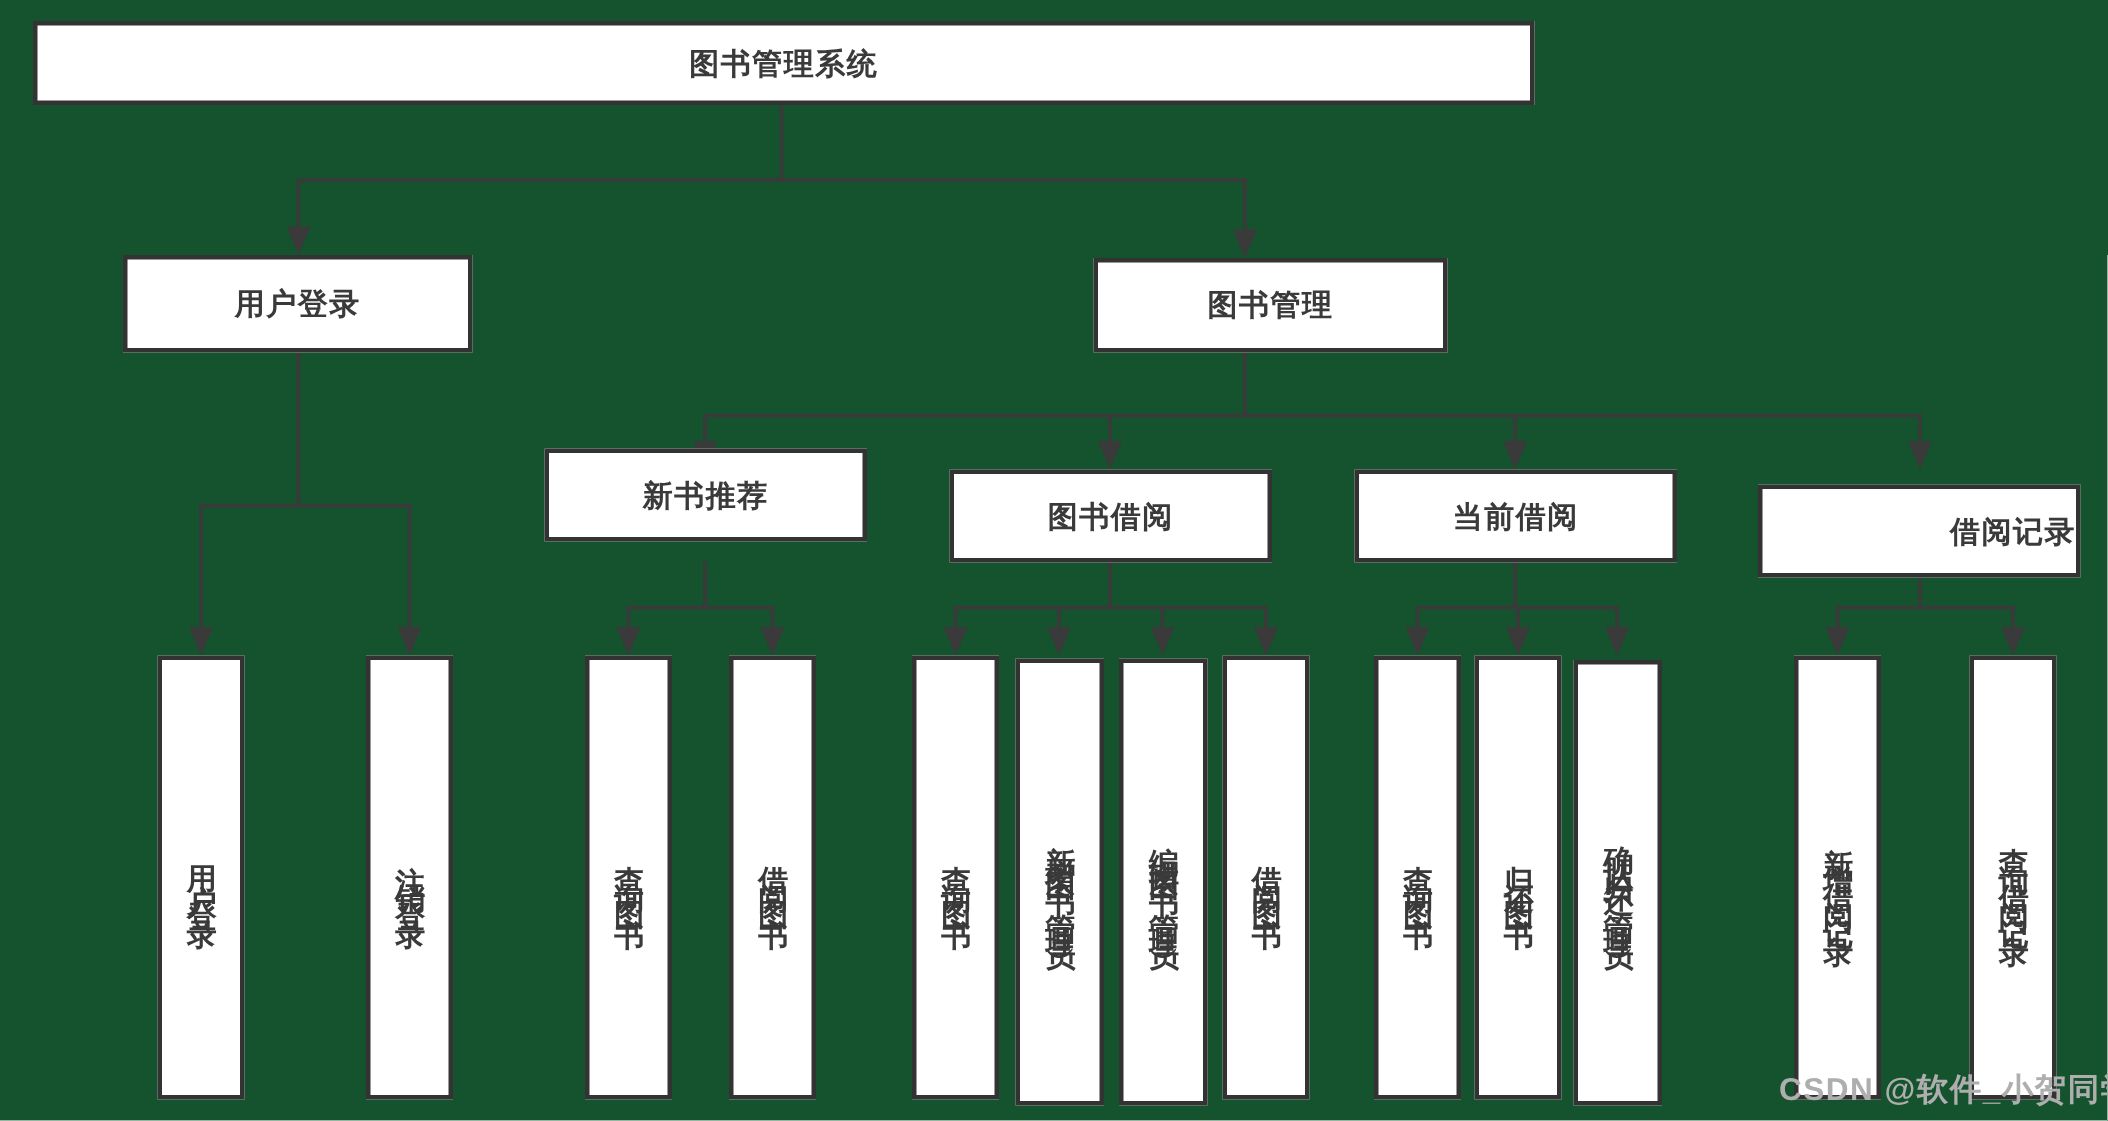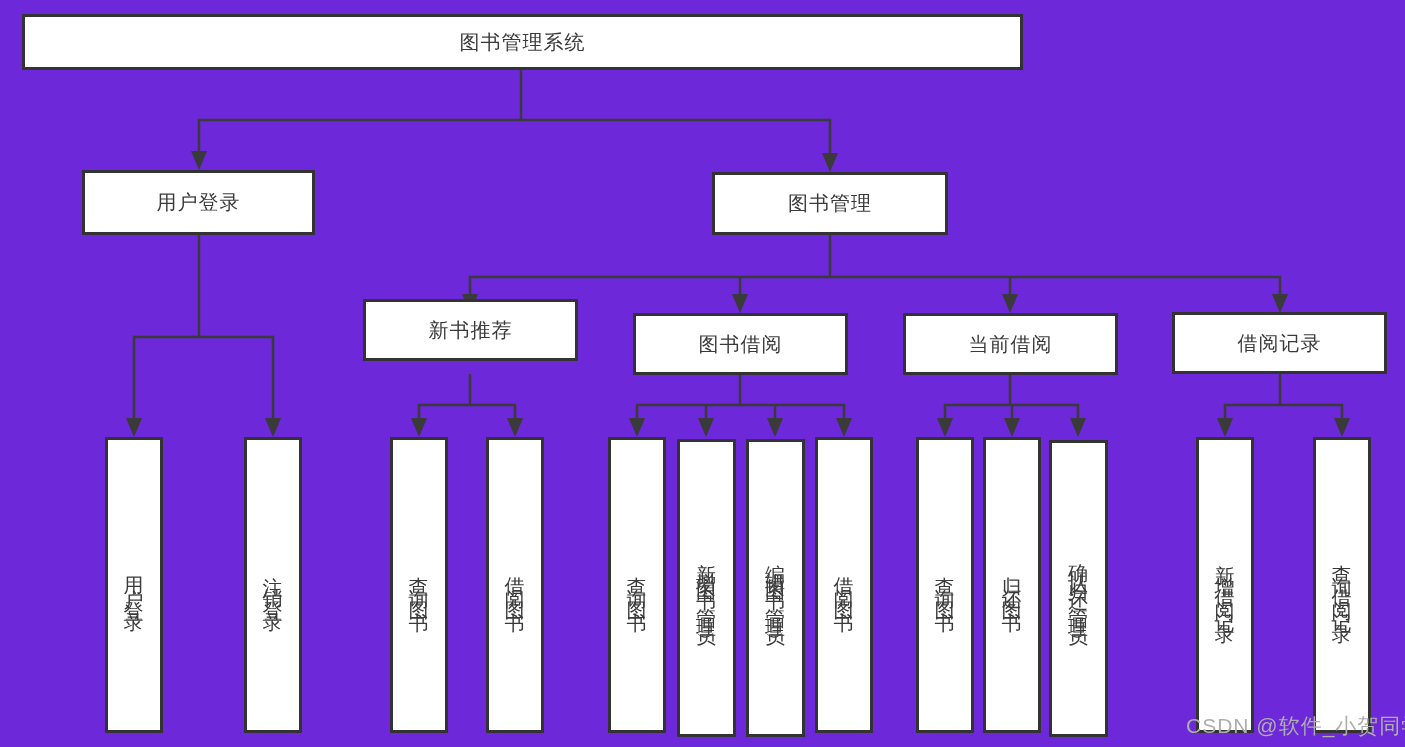--- a/index.html
+++ b/index.html
@@ -1,22 +1,23 @@
 <!DOCTYPE html>
 <html><head>
 <meta charset="utf-8">
 <style>
   html,body{margin:0;padding:0;background:#ffffff;}
   .canvas{
     position:relative;
     width:1405px;height:747px;
-    background:#6d28d9;
+    background:#14532d;
     font-family:"Liberation Sans","DejaVu Sans",sans-serif;
     color:#3a3a3a;
     overflow:hidden;
+    font-weight:bold;
   }
   svg.wires{position:absolute;left:0;top:0;}
   .node{
     position:absolute;
     background:#ffffff;
     border:3px solid #333333;
     box-sizing:border-box;
     display:flex;align-items:center;justify-content:center;
   }
   .hlabel{
@@ -110,34 +111,34 @@
     </g>
   </svg>
 
   <div class="node" style="left:22px;top:14px;width:1001px;height:56px;">
     <span class="hlabel">图书管理系统</span>
   </div>
 
   <div class="node" style="left:82px;top:170px;width:233px;height:65px;">
     <span class="hlabel">用户登录</span>
   </div>
-  <div class="node" style="left:712px;top:172px;width:236px;height:63px;">
+  <div class="node" style="left:729px;top:172px;width:236px;height:63px;">
     <span class="hlabel">图书管理</span>
   </div>
 
   <div class="node" style="left:363px;top:299px;width:215px;height:62px;">
     <span class="hlabel">新书推荐</span>
   </div>
   <div class="node" style="left:903px;top:313px;width:215px;height:62px;">
     <span class="hlabel">当前借阅</span>
   </div>
   <div class="node" style="left:633px;top:313px;width:215px;height:62px;">
     <span class="hlabel">图书借阅</span>
   </div>
-  <div class="node" style="left:1172px;top:312px;width:215px;height:62px;">
+  <div class="node" style="left:1172px;top:323px;width:215px;height:62px;justify-content:flex-end;">
     <span class="hlabel">借阅记录</span>
   </div>
 
   <div class="node" style="left:105px;top:437px;width:58px;height:296px;">
     <span class="vtext">用户登录</span>
   </div>
   <div class="node" style="left:244px;top:437px;width:58px;height:296px;">
     <span class="vtext">注销登录</span>
   </div>
 

